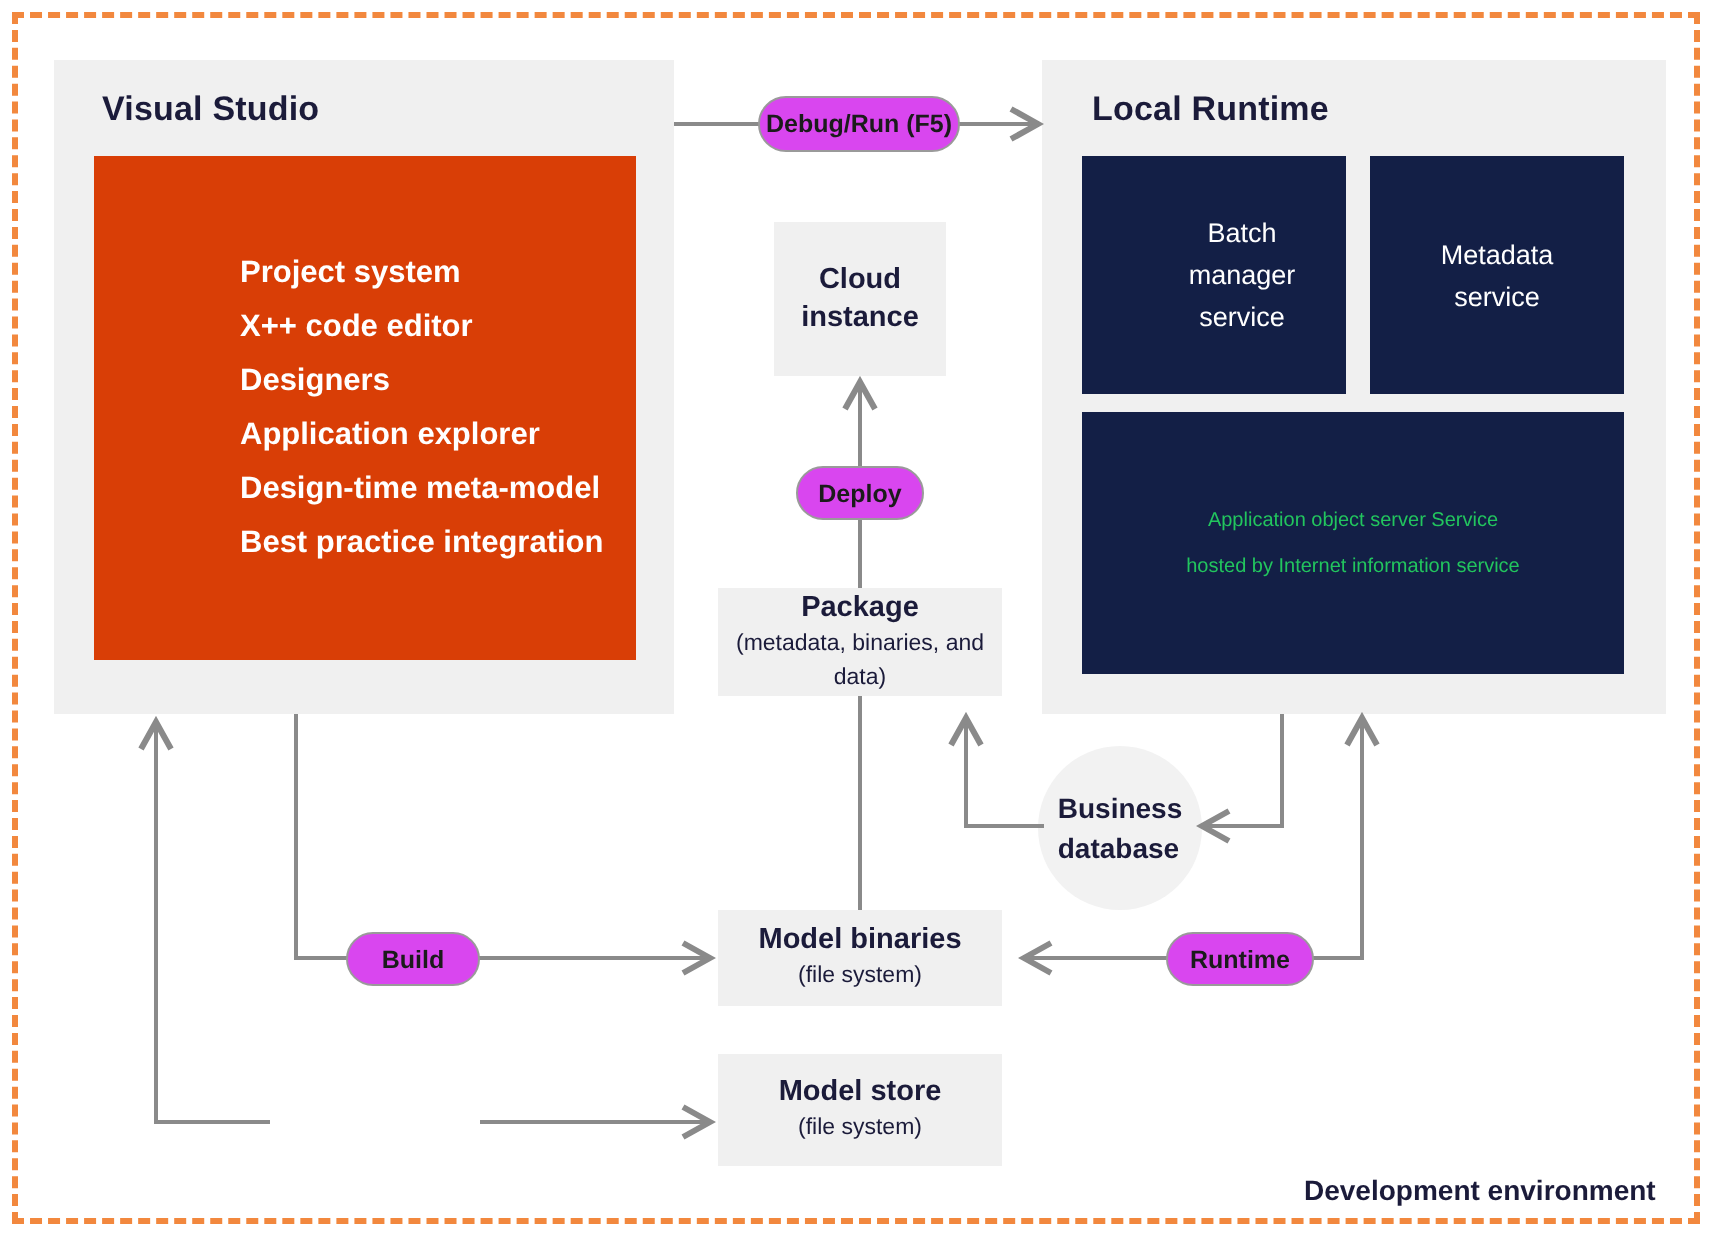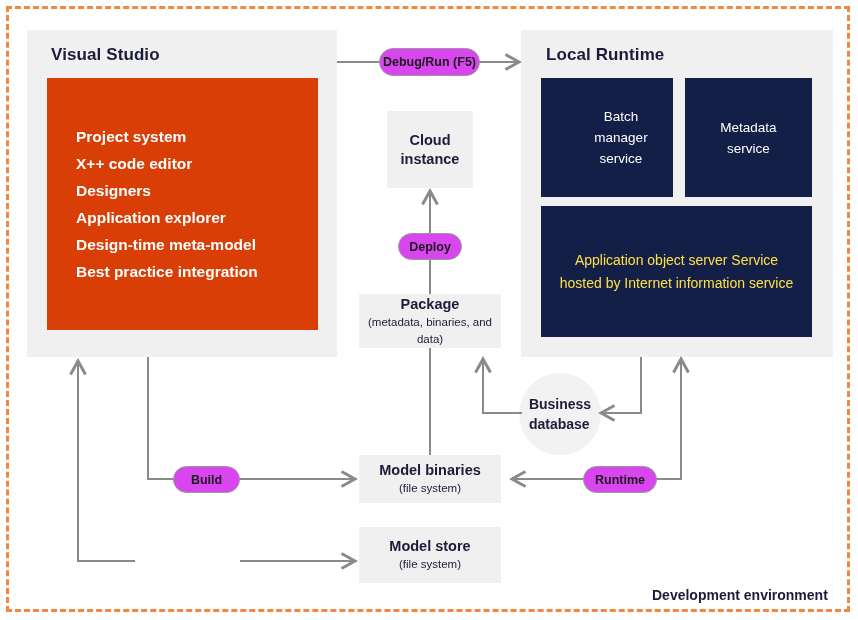--- a/index.html
+++ b/index.html
@@ -44,20 +44,21 @@
   .block {
     position: absolute;
     box-sizing: border-box;
     display: flex;
     align-items: center;
     justify-content: center;
     text-align: center;
   }
   .block-orange {
     background: #d93e06;
+    padding-left: 44px;
   }
   .block-navy {
     background: #131f46;
   }
   .block-grey {
     background: #f0f0f0;
   }
   .orange-list {
     color: #ffffff;
     font-size: 15.5px;
@@ -66,22 +67,22 @@
     text-align: left;
     padding-left: 29px;
     width: 100%;
   }
   .navy-text {
     color: #ffffff;
     font-size: 13.5px;
     line-height: 21px;
   }
   .navy-text-wide {
-    color: #fde047;
-    font-size: 14px;
+    color: #22c55e;
+    font-size: 10px;
     line-height: 23px;
   }
   .grey-title {
     color: #1b1b3a;
     font-size: 14.5px;
     font-weight: bold;
     line-height: 19px;
   }
   .grey-sub {
     color: #1b1b3a;

